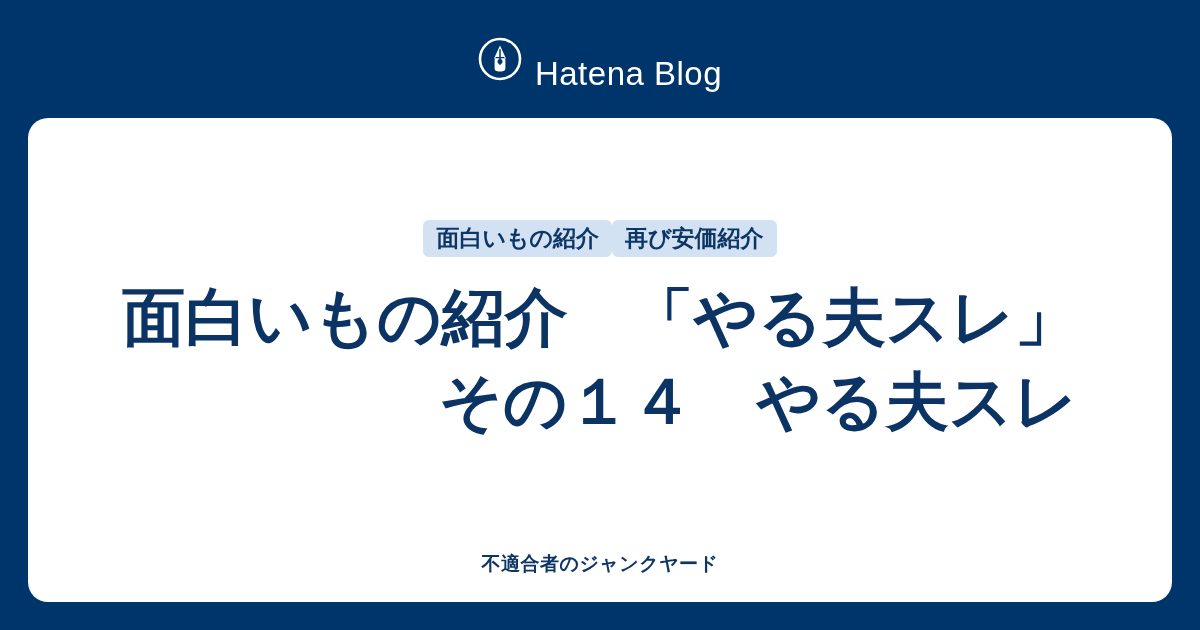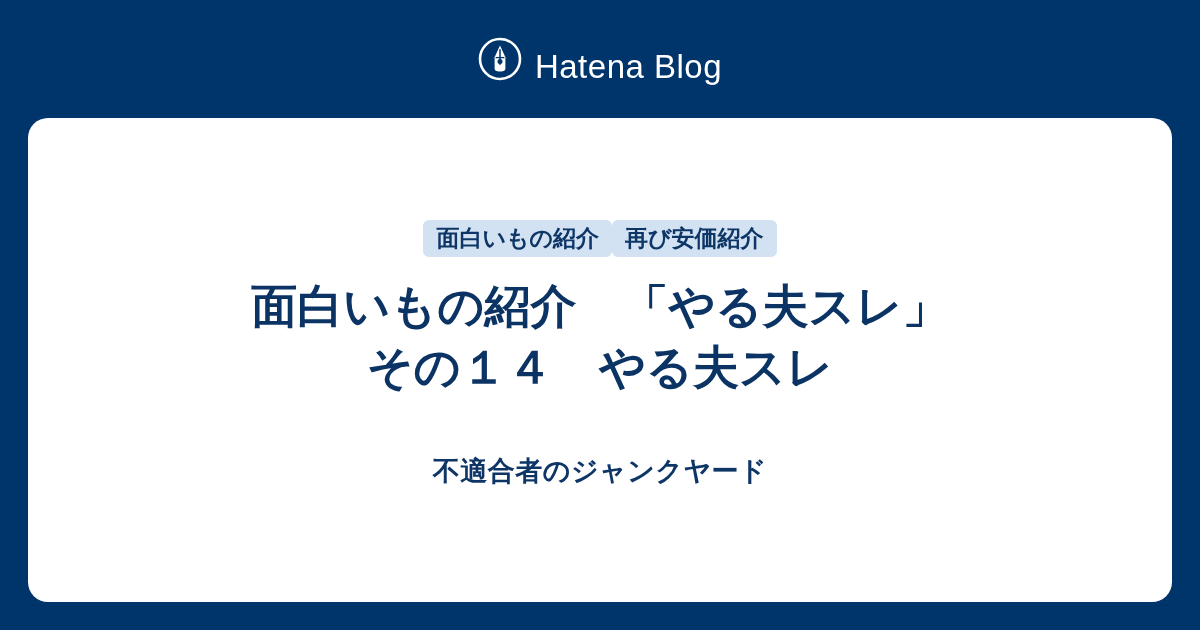--- a/index.html
+++ b/index.html
@@ -45,21 +45,21 @@
   }
 
   .brand-wordmark {
     color: #ffffff;
     font-size: 33px;
     line-height: 1;
     letter-spacing: 0.5px;
     font-weight: 300;
     white-space: nowrap;
     position: relative;
-    top: 7px;
+    top: 14px;
   }
 
   
   .entry-card {
     position: absolute;
     left: 28px;
     top: 118px;
     width: 1144px;
     height: 484px;
     background: #ffffff;
@@ -96,39 +96,39 @@
     white-space: nowrap;
     box-sizing: border-box;
   }
 
   
   .entry-title {
     margin: 0;
     padding: 0 40px;
     margin-top: 19px;
     color: #0b3364;
-    font-size: 46px;
+    font-size: 63px;
     font-weight: 700;
     line-height: 1.33;
-    text-align: center;
+    text-align: right;
     letter-spacing: 0px;
     max-width: 1090px;
     box-sizing: border-box;
   }
 
   .entry-title-line {
     display: block;
     white-space: nowrap;
   }
 
   
   .blog-name {
-    margin-top: 60px;
+    margin-top: 110px;
     color: #0d3566;
-    font-size: 27px;
+    font-size: 19px;
     font-weight: 700;
     line-height: 1;
     text-align: center;
     letter-spacing: 0.5px;
     white-space: nowrap;
   }
 </style>
 </head>
 <body>
 

